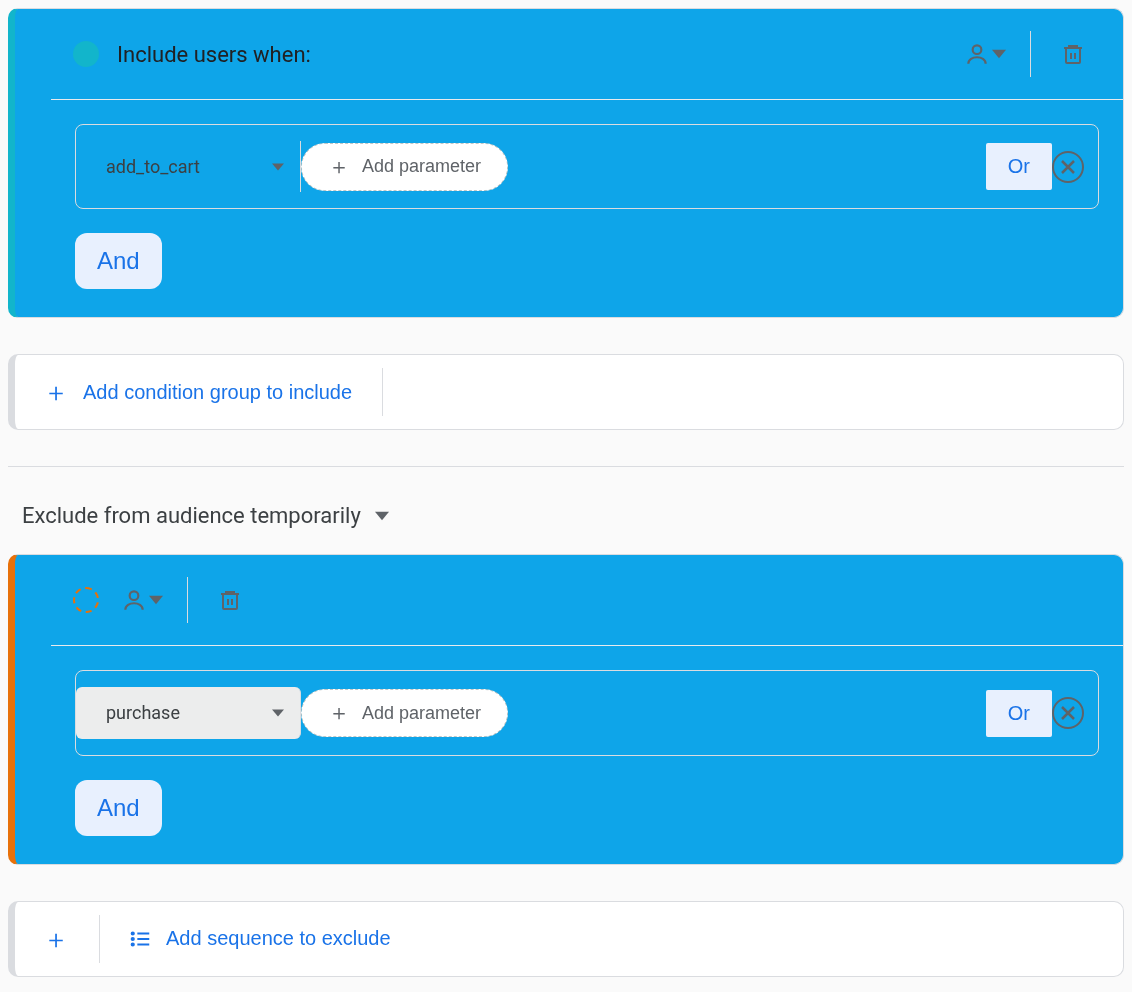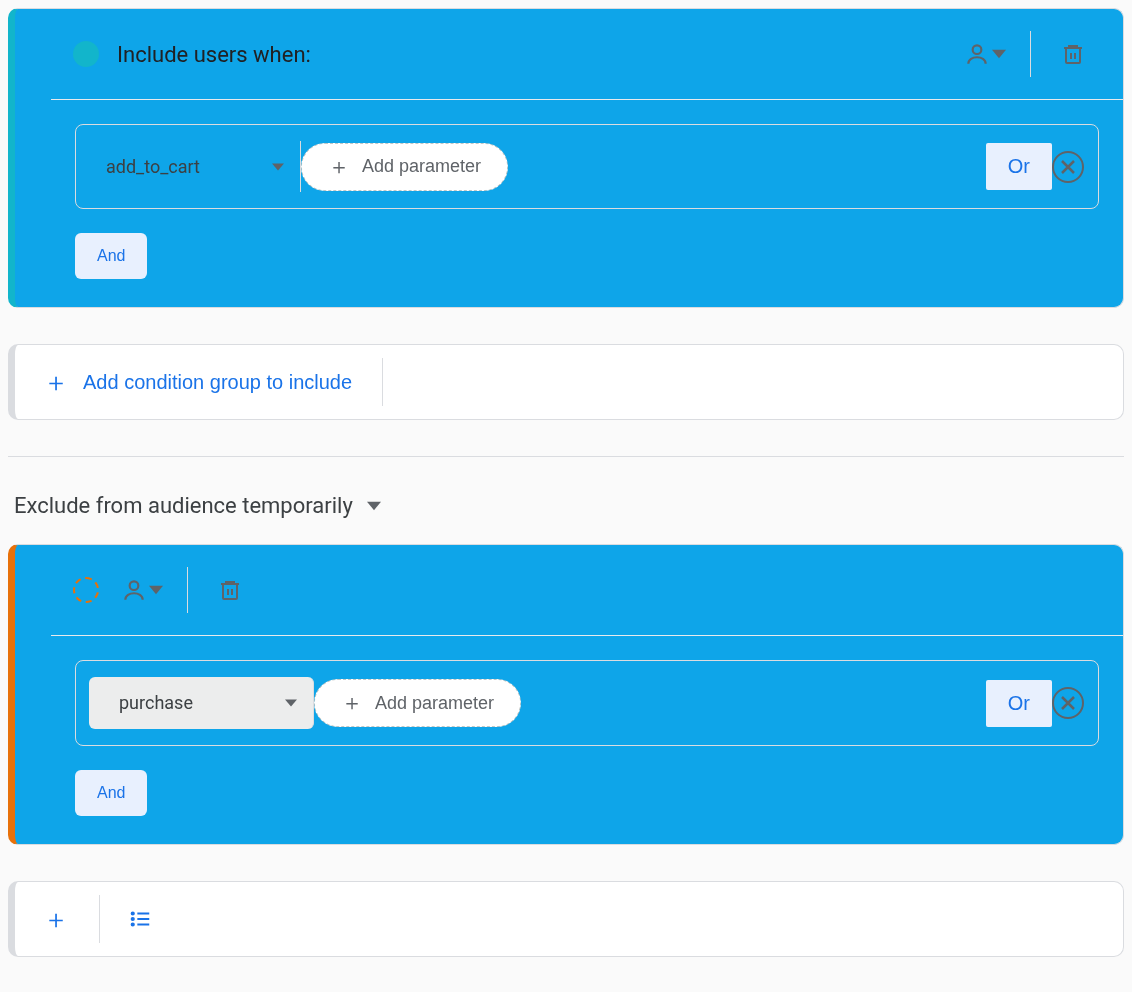--- a/index.html
+++ b/index.html
@@ -57,43 +57,43 @@
     margin-bottom: 24px;
   }
   .event-select {
     display:flex; align-items:center; justify-content:space-between;
     border-right: 1px solid #dadce0;
     padding: 14px 16px 14px 30px;
     width: 225px;
     cursor:pointer;
     flex:none;
   }
-  .event-select.highlight { background:#eceded; border-radius:6px; margin:0 0 0 13px;}
+  .event-select.highlight { background:#eceded; border-radius:6px; margin:0 0 0 0;}
   .event-label { font-size:18px; color:#3c4043; max-width:140px; overflow-wrap:break-word; line-height:1.3;}
   .caret { color:#5f6368; font-size:12px;}
   .add-param-inside { flex:1; }
   .add-param-btn {
     display:inline-flex; align-items:center; gap:12px;
     border:1px dashed #c4c7c5; border-radius:28px;
     padding: 12px 26px; color:#5f6368; font-size:18px;
     background:#fff; cursor:pointer;
   }
   .plus { font-size:22px; line-height:1; color:#5f6368; font-weight:400;}
   .or-btn {
     background:#e8f0fe; color:#1a73e8; border:none; border-radius:2px;
     padding: 12px 22px; font-size:20px; cursor:pointer;
   }
   .remove-btn {
     width:32px;height:32px;border:2.5px solid #5f6368;border-radius:50%;
     background:none;cursor:pointer;color:#5f6368;display:flex;align-items:center;justify-content:center;
     font-size:18px; padding:0;
   }
   .and-btn {
-    background:#e8f0fe; color:#1a73e8; border:none; border-radius:6px;
-    padding: 14px 22px; font-size:16px; cursor:pointer;
+    background:#e8f0fe; color:#1a73e8; border:none; border-radius:12px;
+    padding: 14px 22px; font-size:24px; cursor:pointer;
   }
 
   .action-bar {
     background:#fff; border:1px solid #dadce0; border-radius:10px;
     border-left-width:7px;
     display:flex; align-items:center; padding: 8px 16px; gap: 8px;
     margin-bottom: 36px;
   }
   .link-btn {
     display:flex; align-items:center; gap:14px;
@@ -102,21 +102,21 @@
   }
   .link-btn .plus{ color:#1a73e8; font-size:26px; font-weight:300;}
   .bar-div { width:1px; height:48px; background:#dadce0; margin:0 10px;}
 
   hr.sep {
     border:none; border-top:1px solid #dadce0; margin: 28px 0 36px 0;
   }
 
   .exclude-mode {
     display:flex; align-items:center; gap:14px;
-    font-size:22px; color:#3c4043; padding: 0 0 26px 6px; cursor:pointer;
+    font-size:22px; color:#3c4043; padding: 0 0 26px 6px; cursor:pointer;margin-left:8px;
   }
 
   svg { display:block; }
 </style>
 </head>
 <body>
 
 <div class="card include-accent">
   <div class="card-header">
     <span class="header-dot dot-solid"></span>
@@ -238,14 +238,15 @@
     <span class="plus">＋</span>
   </button>
   <span class="bar-div"></span>
   <button class="link-btn">
     <svg width="22" height="22" viewBox="0 0 24 24" fill="none" stroke="#1a73e8" stroke-width="2">
         <path d="M8 6h13M8 12h13M8 18h13"></path>
         <circle cx="3" cy="6" r="1.3" fill="#1a73e8"></circle>
         <circle cx="3" cy="12" r="1.3" fill="#1a73e8"></circle>
         <circle cx="3" cy="18" r="1.3" fill="#1a73e8"></circle>
       </svg>
+    <span>Add sequence to exclude</span>
   </button>
 </div>
 
 </body></html>

